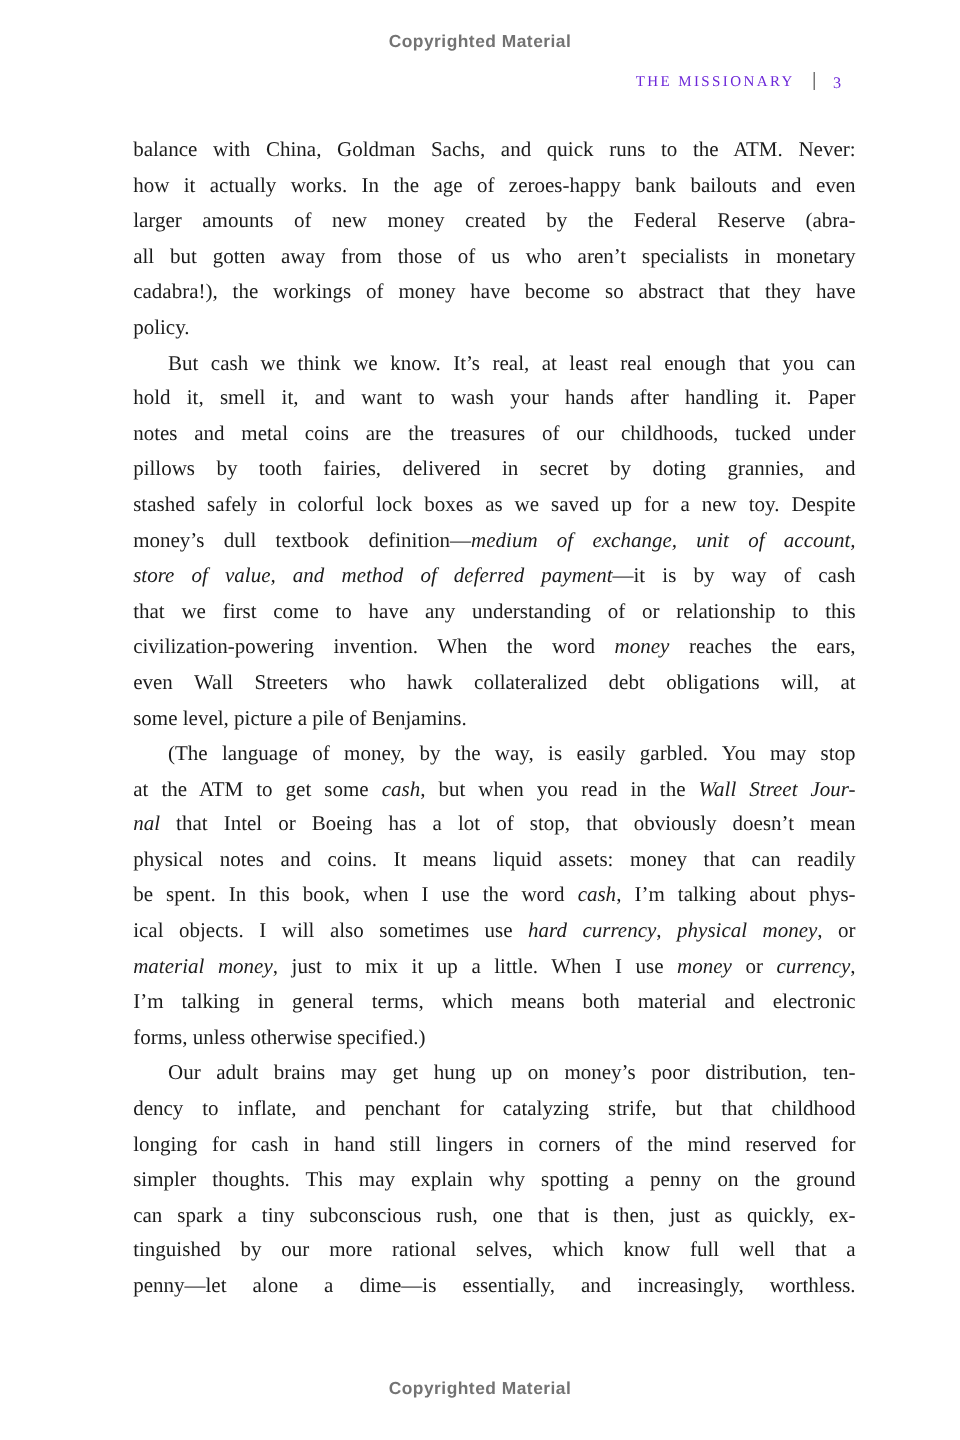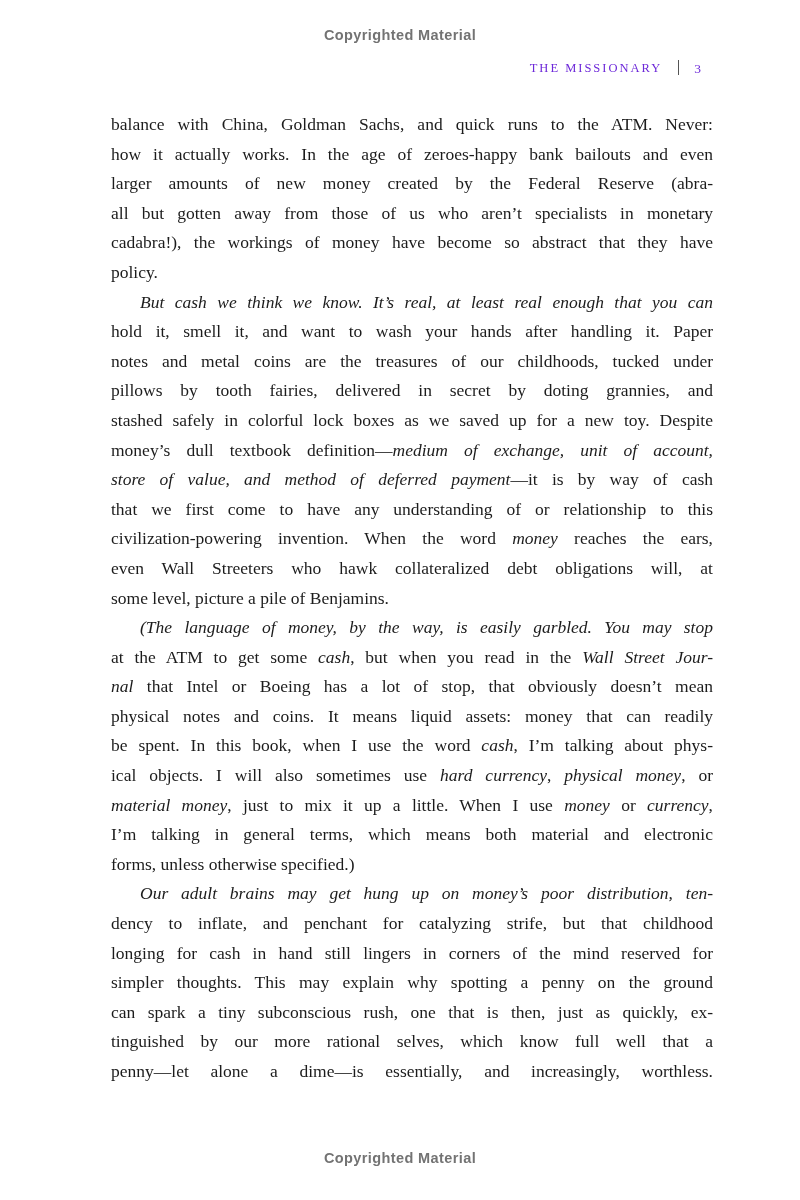--- a/index.html
+++ b/index.html
@@ -58,21 +58,21 @@
     margin-left: 12px;
   }
   .paragraph { margin: 0; padding: 0; }
   .line {
     text-align: justify;
     text-align-last: justify;
     -moz-text-align-last: justify;
     height: 29.6px;
     overflow: visible;
   }
-  .line.indent { text-indent: 29px; font-style: italic; }
+  .line.indent { text-indent: 29px; }
   .line.last {
     text-align-last: left;
     -moz-text-align-last: left;
   }
   .line em { font-style: italic; }
 </style>
 </head>
 <body>
 
 <div class="page">

